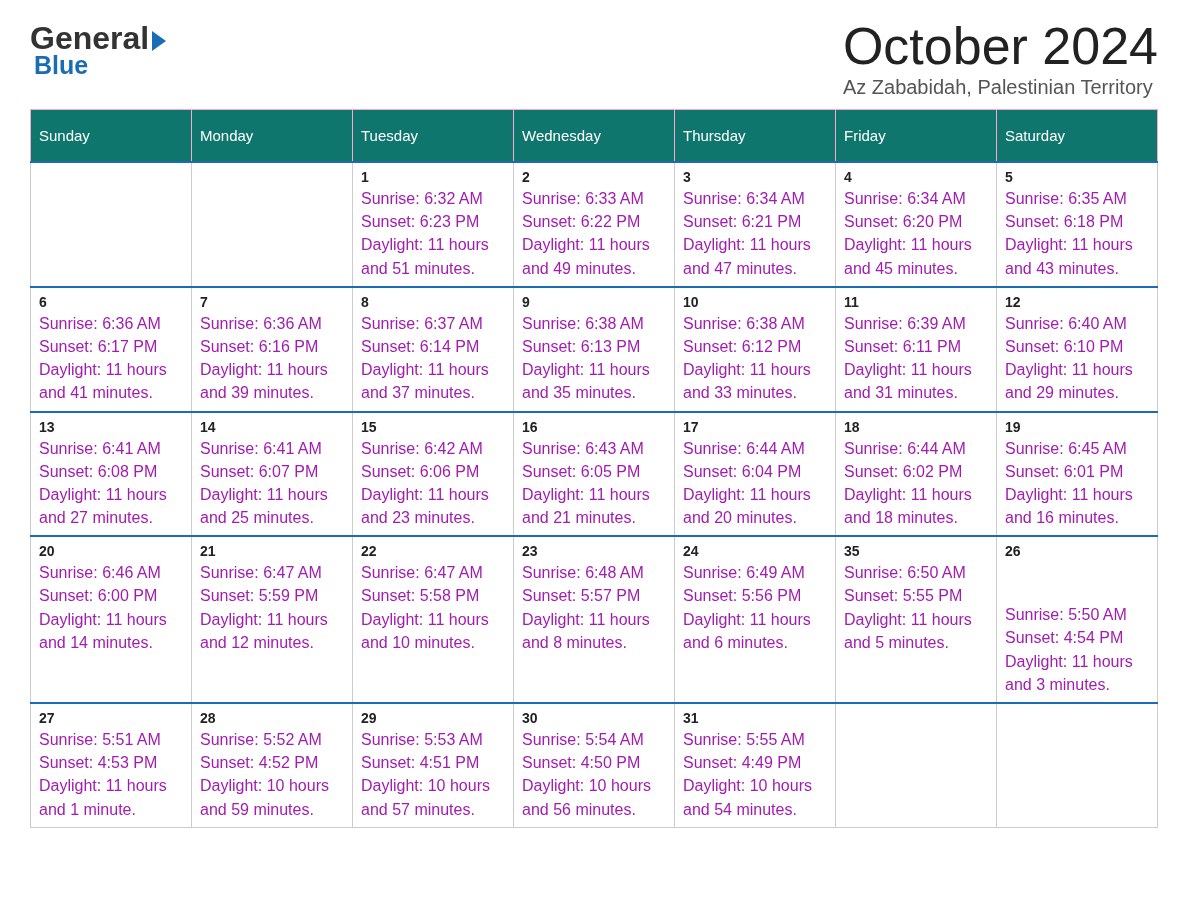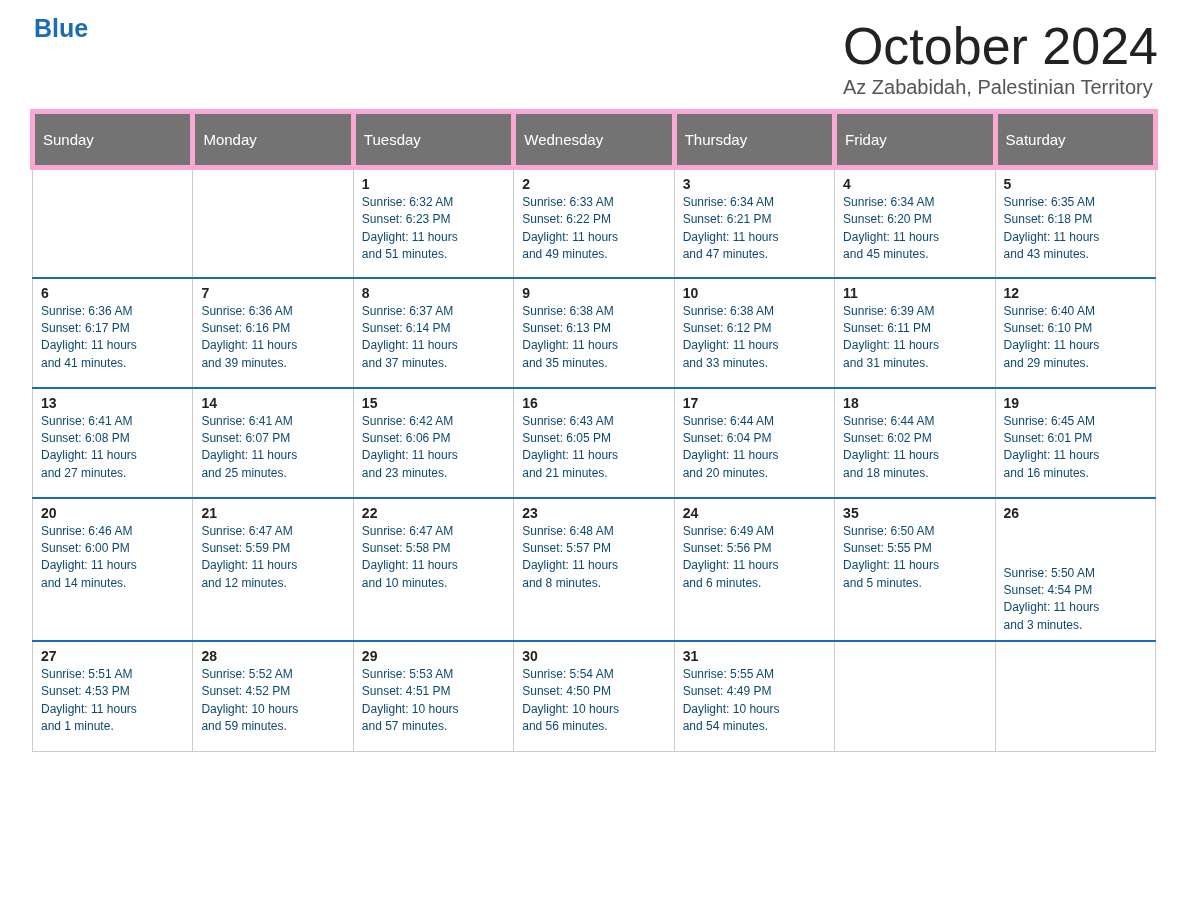--- a/index.html
+++ b/index.html
@@ -34,27 +34,27 @@
       font-size: 20px;
       color: #555;
       margin-top: 4px;
     }
     .calendar-table {
       width: 100%;
       border-collapse: collapse;
       margin-top: 10px;
     }
     .calendar-table th {
-      background-color: #737373;
+      background-color: #0f766e;
       color: #fff;
       padding: 17px 8px;
       font-size: 15px;
       font-weight: normal;
       text-align: left;
-      border: 5px solid #f9a8d4;
+      border: 1px solid #f9a8d4;
     }
     .calendar-table td {
       vertical-align: top;
       padding: 6px 8px;
       font-size: 12.5px;
       color: #333;
       border: 1px solid #ccc;
       width: calc(100% / 7);
       min-height: 100px;
       height: 110px;
@@ -63,22 +63,22 @@
       border-top: 2px solid #1a6cb5;
     }
     .day-number {
       font-size: 14px;
       font-weight: bold;
       color: #222;
       margin-bottom: 2px;
       display: block;
     }
     .day-info {
-      font-size: 12px;
-      color: #0c4a6e;
+      font-size: 16px;
+      color: #a21caf;
       line-height: 1.45;
     }
     .empty-cell {
       background: #fff;
     }
     
     .logo-wrapper {
       display: flex;
       align-items: center;
     }
@@ -89,20 +89,24 @@
       margin-top: -6px;
       display: block;
       padding-left: 4px;
     }
   </style>
 </head>
 <body>
 
 <div class="header">
   <div class="logo">
+    <div class="logo-wrapper">
+      <span style="font-size:32px;font-weight:bold;color:#333;">General</span>
+      <span style="display:inline-block;width:0;height:0;border-left:14px solid #1a6cb5;border-top:10px solid transparent;border-bottom:10px solid transparent;margin-left:3px;margin-top:4px;"></span>
+    </div>
     <span class="logo-line2">Blue</span>
   </div>
   <div class="title-section">
     <div class="month-title">October 2024</div>
     <div class="subtitle">Az Zababidah, Palestinian Territory</div>
   </div>
 </div>
 
 <table class="calendar-table">
   <thead>

